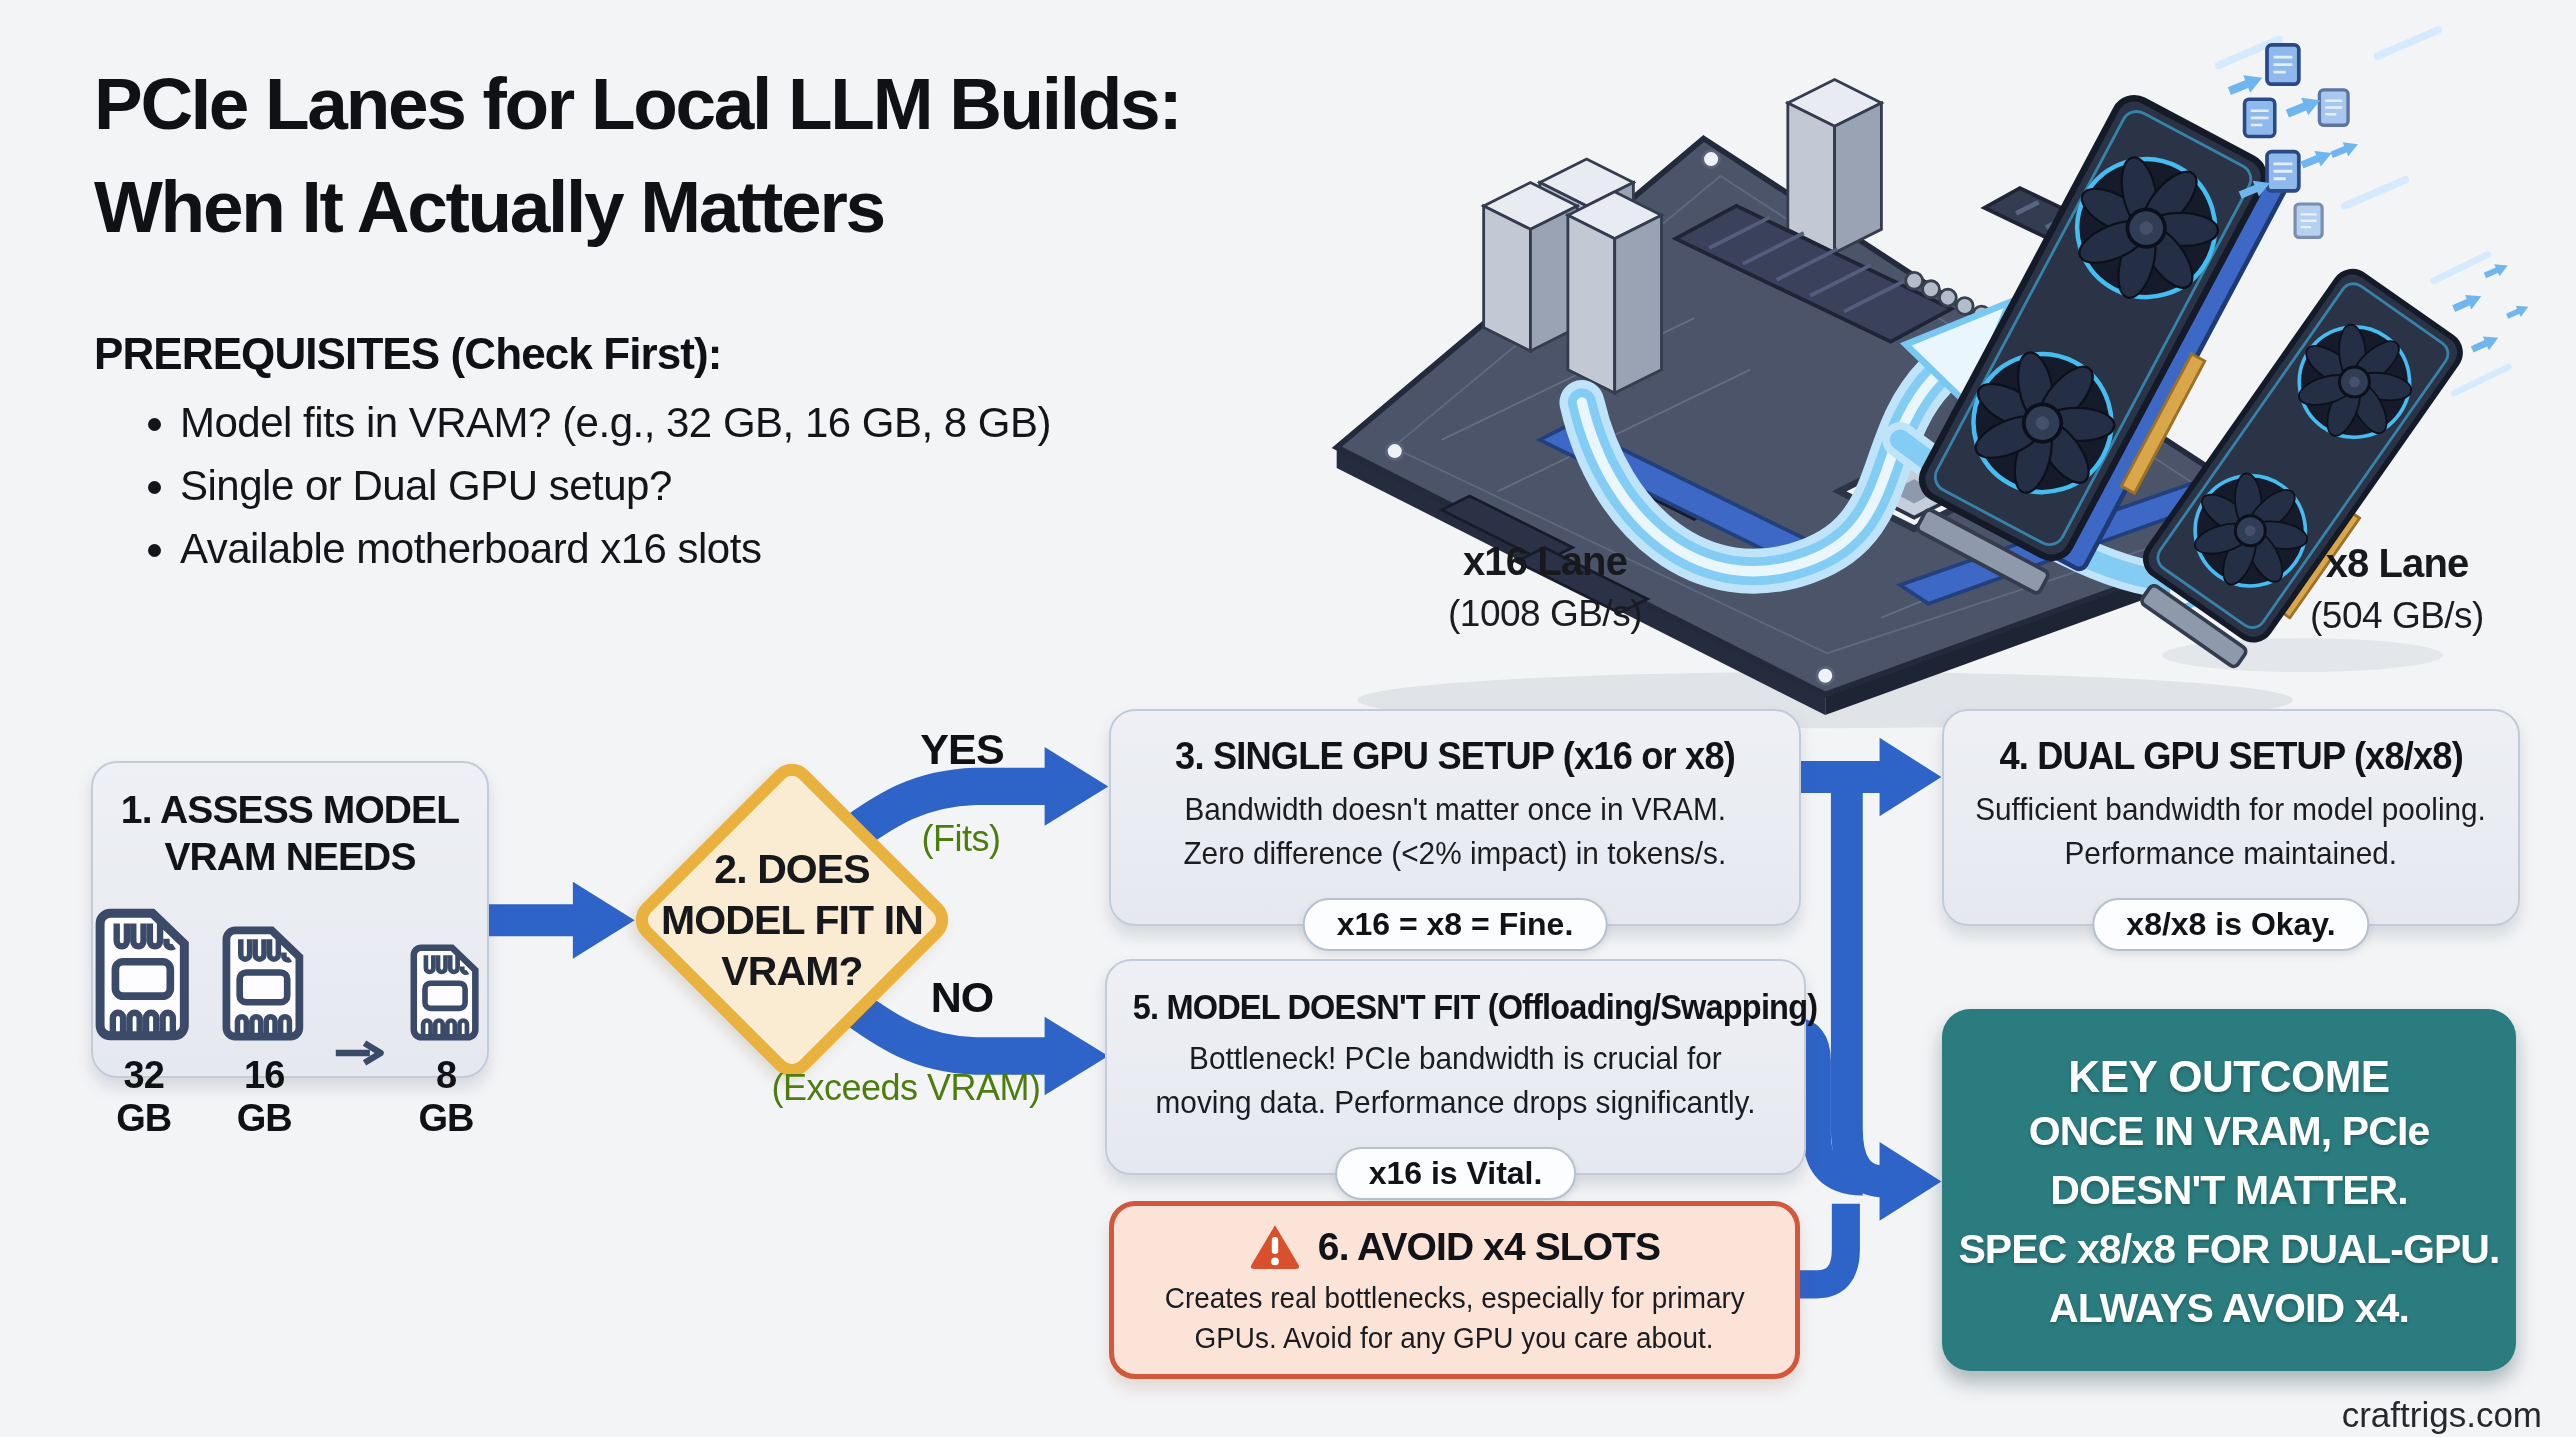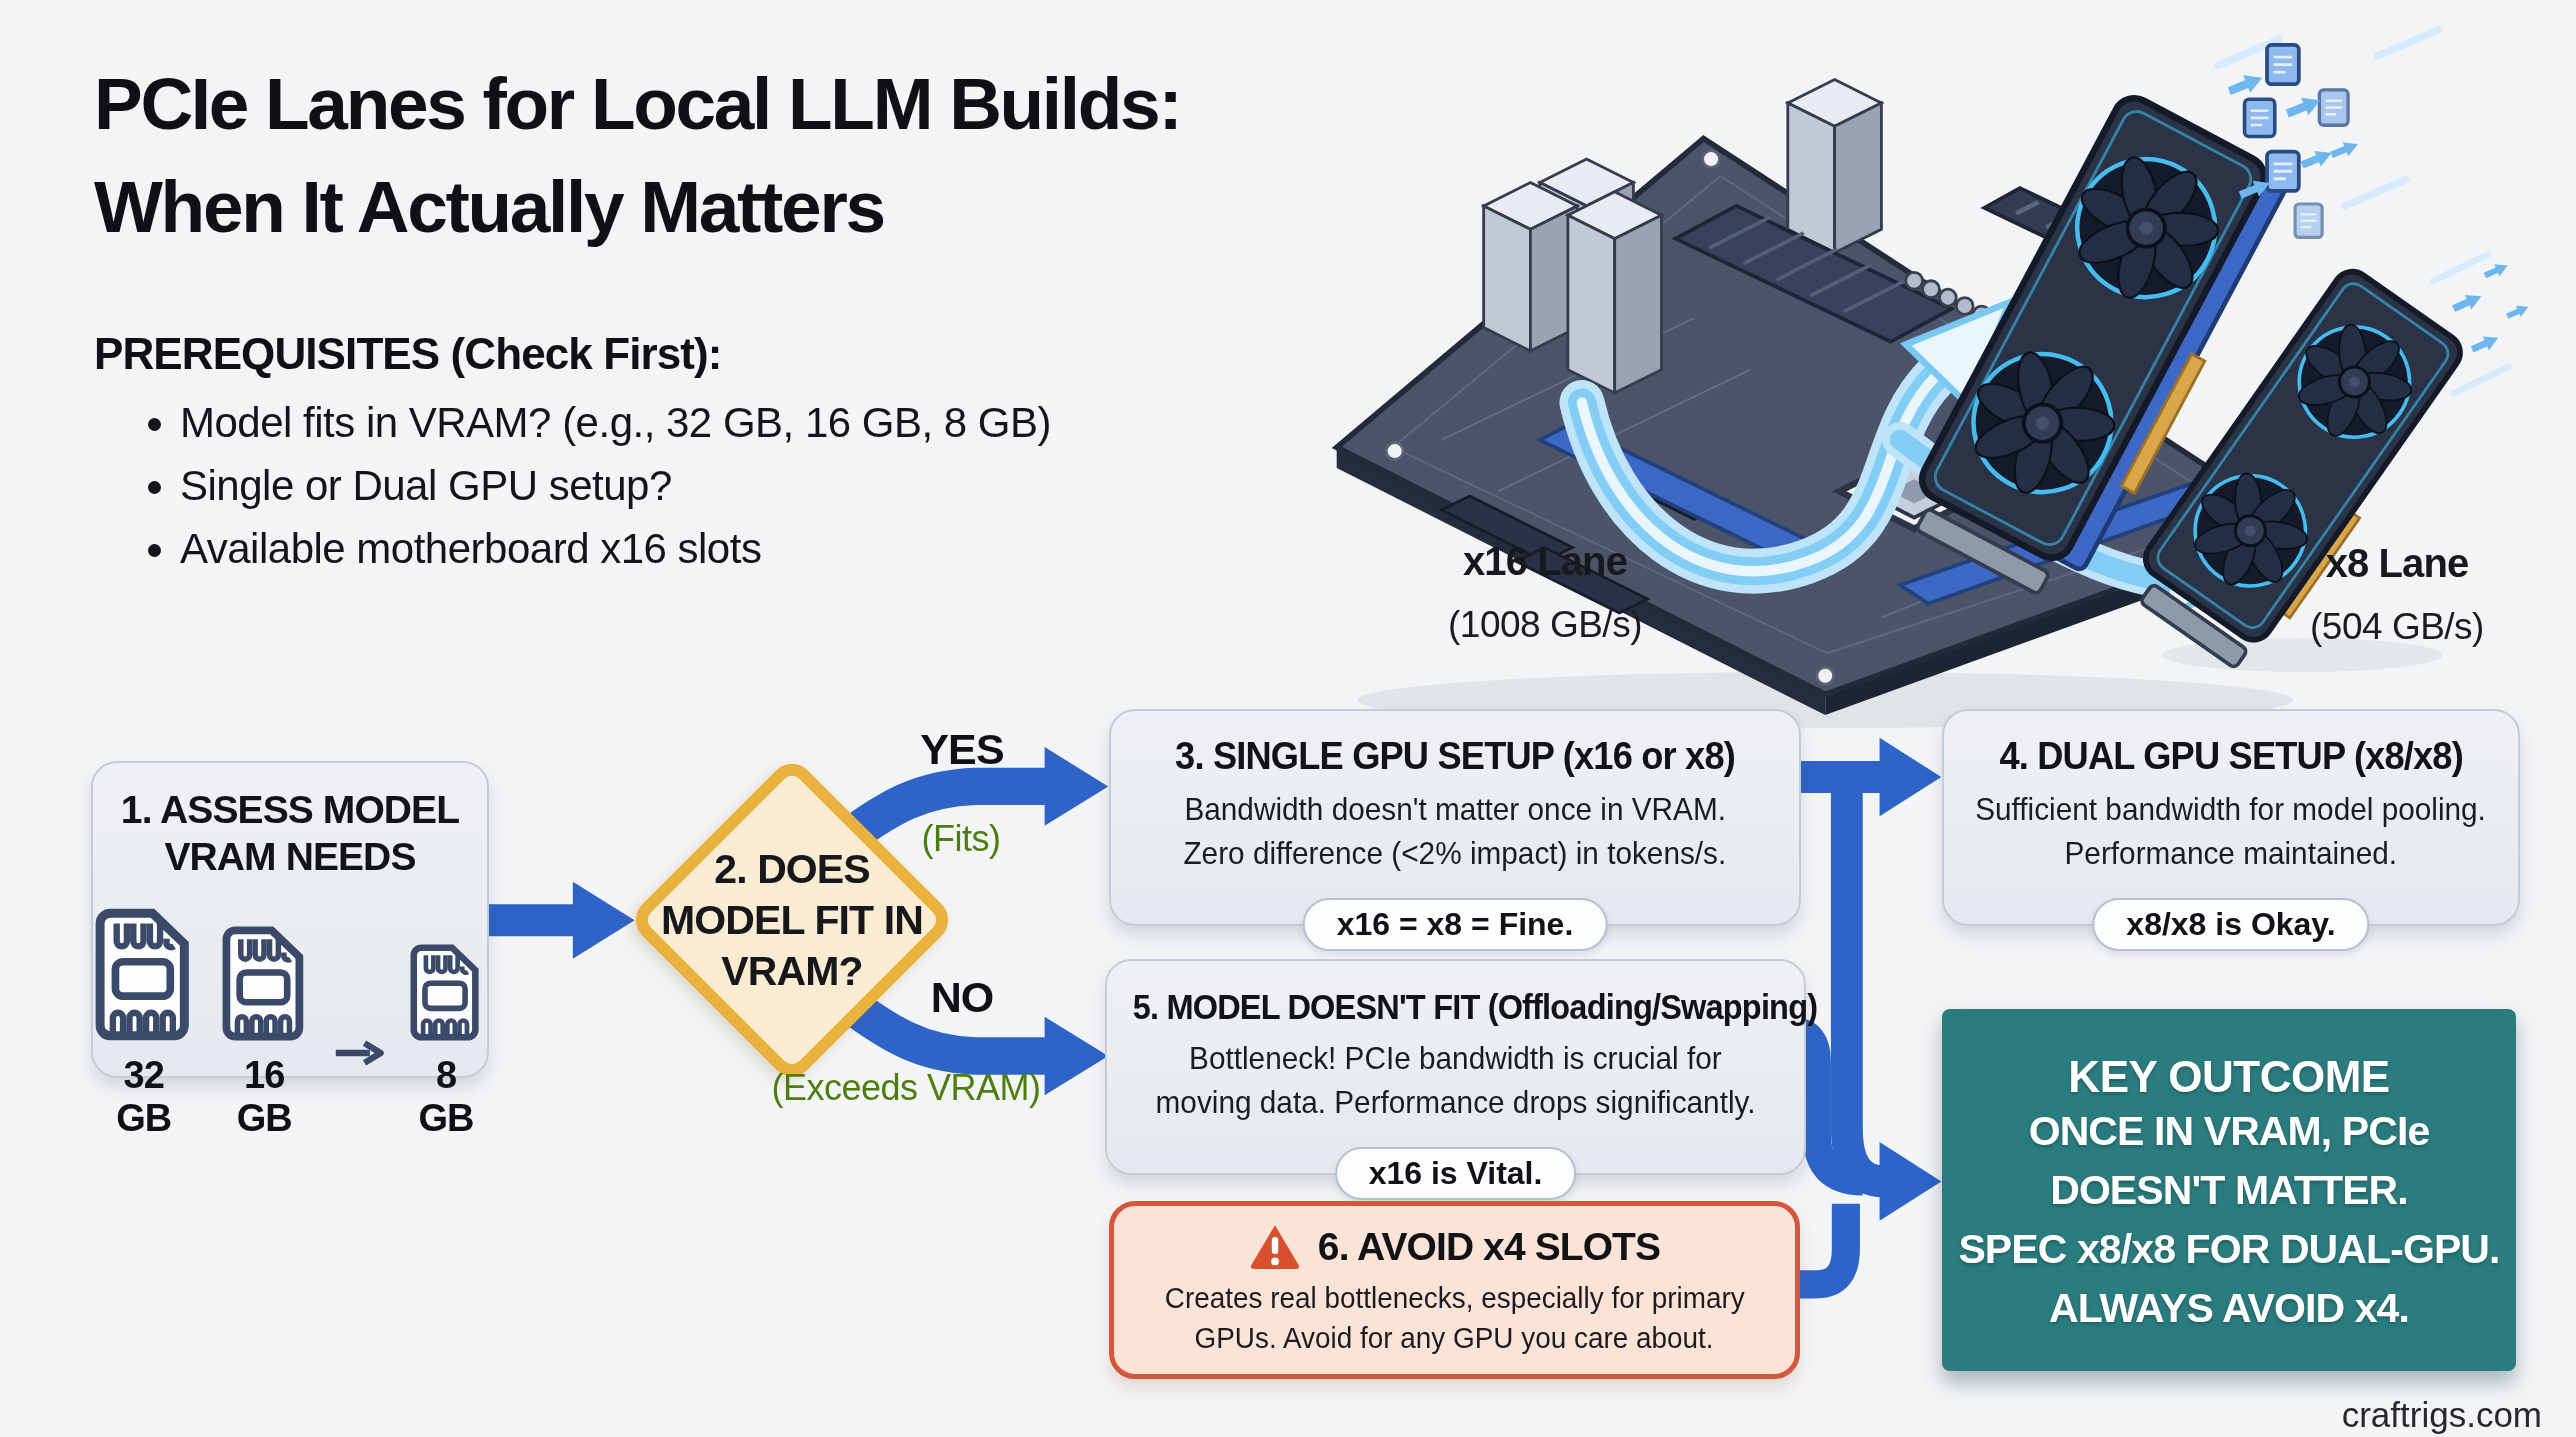--- a/index.html
+++ b/index.html
@@ -11,21 +11,21 @@
   .title{left:94px;top:52px;font-size:73px;font-weight:700;letter-spacing:-2.3px;
          line-height:103px;color:#101114;}
   .prereq{left:94px;top:329px;}
   .prereq h2{margin:0;font-size:44px;font-weight:700;letter-spacing:-0.9px;color:#101114;}
   .prereq ul{margin:12px 0 0;padding-left:86px;font-size:42px;line-height:63px;
              letter-spacing:-0.5px;color:#141519;}
 
   
   .lane-label{width:300px;text-align:center;z-index:3;}
   .lane-name{font-size:40px;font-weight:700;letter-spacing:-0.9px;color:#18191c;}
-  .lane-bw{font-size:37px;letter-spacing:-0.5px;color:#1b1c20;margin-top:20px;}
+  .lane-bw{font-size:37px;letter-spacing:-0.5px;color:#1b1c20;margin-top:9px;}
 
   
   .gbox{background:linear-gradient(180deg,#eef0f5,#e5e8ee);border:2.8px solid #c2cbd8;
         border-radius:26px;box-shadow:0 9.4px 15px rgba(80,92,115,.18);z-index:2;text-align:center;}
   .bt{font-weight:700;font-size:39px;letter-spacing:-0.9px;margin-top:22.5px;color:#121316;}
   .bt.small{font-size:34px;margin-top:26px;}
   .bb{font-size:32px;line-height:44px;margin-top:9.4px;color:#1b1c20;}
   .condense{display:inline-block;transform:scaleX(.93);transform-origin:center;white-space:nowrap;}
   .badge{position:absolute;left:50%;bottom:-27px;transform:translateX(-50%);background:#fcfdff;
          border:2.8px solid #b6c0cf;border-radius:27px;height:49px;line-height:49px;padding:0 32px;
@@ -47,21 +47,21 @@
 
   .branch-label{width:168px;text-align:center;font-size:43px;font-weight:700;letter-spacing:-0.9px;z-index:2;color:#101114;}
   .branch-sub{width:300px;text-align:center;font-size:36px;letter-spacing:-0.5px;z-index:2;color:#4d7c0f;}
 
   
   .warnbox{left:1109px;top:1201px;width:681px;height:168px;background:#fbe3d8;border:5.6px solid #d2573b;
            border-radius:26px;z-index:2;text-align:center;box-shadow:0 9.4px 15px rgba(150,80,50,.16);}
   .warn-title-row{display:flex;align-items:center;justify-content:center;gap:17px;margin-top:17px;}
   .warnbox .bt{margin-top:0;}
   .warnbox .bb{font-size:30px;line-height:40px;margin-top:7.5px;}
-  .outcome{left:1942px;top:1009px;width:574px;height:362px;background:#2b7c7f;border-radius:8px;
+  .outcome{left:1942px;top:1009px;width:574px;height:362px;background:#2b7c7f;border-radius:28px;
            z-index:2;color:#fff;text-align:center;box-shadow:0 11.2px 19px rgba(35,70,75,.35);}
   .outcome .oh{font-size:44px;font-weight:700;letter-spacing:-0.5px;margin-top:43px;
                text-shadow:0 1.9px 3.7px rgba(0,0,0,.25);}
   .outcome .ol{font-size:41px;font-weight:700;line-height:59px;letter-spacing:-0.9px;
                text-shadow:0 1.9px 3.7px rgba(0,0,0,.25);}
   .outcome .olines{}
 
   .footer{right:34px;top:1395px;font-size:35px;color:#27282b;z-index:3;}
 
   

